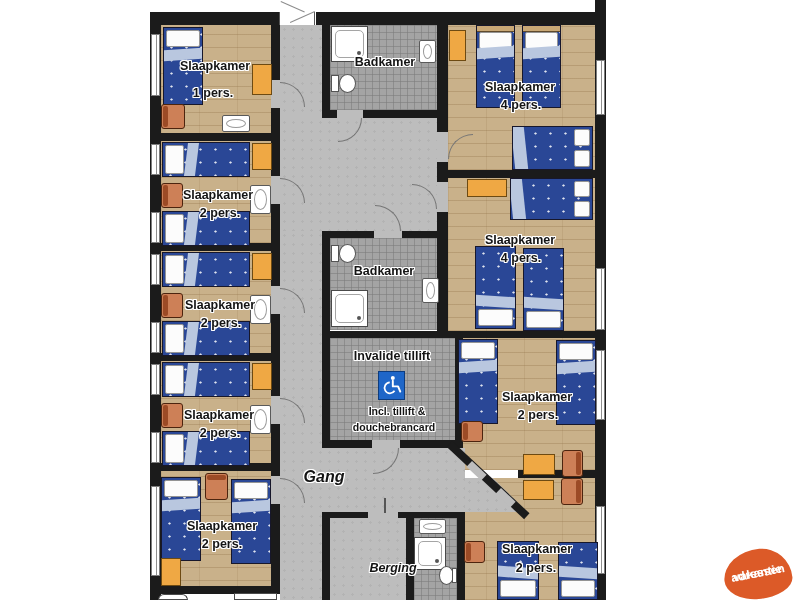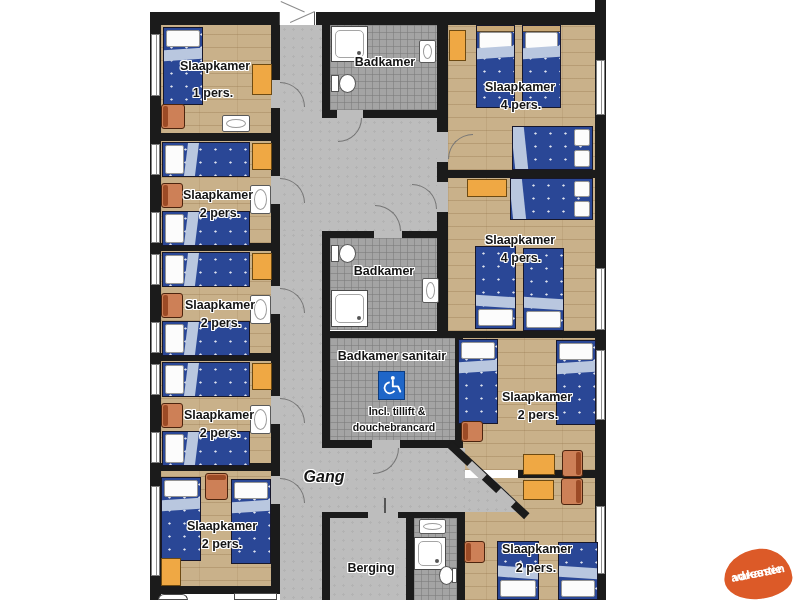--- a/index.html
+++ b/index.html
@@ -300,32 +300,32 @@
   <div class="lbl" style="left:218px;top:195px;">Slaapkamer</div>
   <div class="lbl" style="left:220px;top:213px;">2 pers.</div>
   <div class="lbl" style="left:220px;top:305px;">Slaapkamer</div>
   <div class="lbl" style="left:221px;top:323px;">2 pers.</div>
   <div class="lbl" style="left:219px;top:415px;">Slaapkamer</div>
   <div class="lbl" style="left:220px;top:433px;">2 pers.</div>
   <div class="lbl" style="left:222px;top:526px;">Slaapkamer</div>
   <div class="lbl" style="left:222px;top:544px;">2 pers.</div>
   <div class="lbl" style="left:385px;top:62px;">Badkamer</div>
   <div class="lbl" style="left:384px;top:271px;">Badkamer</div>
-  <div class="lbl" style="left:392px;top:356px;">Badkamer sanitair</div>
+  <div class="lbl" style="left:392px;top:356px;">Invalide tillift</div>
   <div class="lbl s" style="left:397px;top:411px;">Incl. tillift &amp;</div>
   <div class="lbl s" style="left:394px;top:427px;">douchebrancard</div>
   <div class="lbl" style="left:520px;top:87px;">Slaapkamer</div>
   <div class="lbl" style="left:521px;top:105px;">4 pers.</div>
   <div class="lbl" style="left:520px;top:240px;">Slaapkamer</div>
   <div class="lbl" style="left:521px;top:258px;">4 pers.</div>
   <div class="lbl" style="left:537px;top:397px;">Slaapkamer</div>
   <div class="lbl" style="left:538px;top:415px;">2 pers.</div>
   <div class="lbl" style="left:537px;top:549px;">Slaapkamer</div>
   <div class="lbl" style="left:536px;top:568px;">2 pers.</div>
   <div class="lbl g" style="left:324px;top:477px;font-style:italic;">Gang</div>
-  <div class="lbl" style="left:371px;top:568px;">Berging</div>
+  <div class="lbl" style="left:393px;top:568px;font-style:italic;">Berging</div>
 
   <div class="logo-blob">
     <div class="logo-text">vakantie</div>
     <div class="logo-text">adressen</div>
   </div>
 
 </div>
 
 </body></html>

